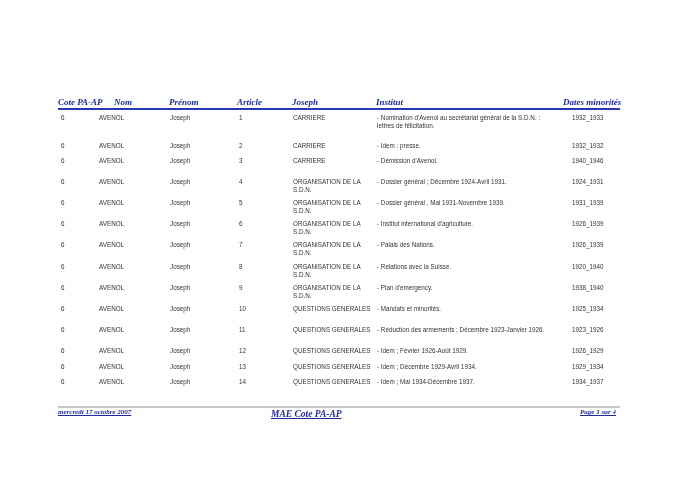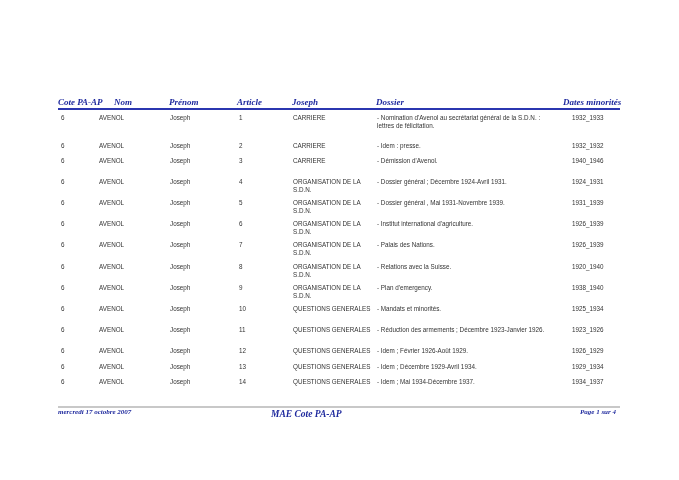--- a/index.html
+++ b/index.html
@@ -3,33 +3,33 @@
 <meta charset="utf-8">
 <style>
   html, body { margin: 0; padding: 0; background: #ffffff; }
   body { width: 679px; height: 480px; position: relative; overflow: hidden; }
   .page { position: absolute; left: 0; top: 0; width: 679px; height: 480px; }
   .hdr { position: absolute; top: 97px; font-family: "Liberation Serif", serif; font-style: italic; font-weight: bold; font-size: 9px; color: #1f2a9e; white-space: nowrap; }
   .hdr-line { position: absolute; left: 58px; top: 108px; width: 562px; height: 2px; background: #2b36b0; }
   .cell { position: absolute; font-family: "Liberation Sans", sans-serif; font-size: 6.3px; color: #333333; line-height: 7.5px; white-space: nowrap; }
   .wrap { white-space: normal; }
   .footer-line { position: absolute; left: 58px; top: 406px; width: 562px; height: 2px; background: #c8c8c8; }
-  .foot { position: absolute; font-family: "Liberation Serif", serif; font-style: italic; font-weight: bold; color: #1f2a9e; white-space: nowrap; }
+  .foot { position: absolute; font-family: "Liberation Serif", serif; font-style: italic; font-weight: bold; color: #1f2a9e; white-space: nowrap; text-decoration: underline; }
 </style>
 </head>
 <body>
 
 <div class="page">
 
   <div class="hdr" style="left:58px;">Cote PA-AP</div>
   <div class="hdr" style="left:114px;">Nom</div>
   <div class="hdr" style="left:169px;">Prénom</div>
   <div class="hdr" style="left:237px;">Article</div>
   <div class="hdr" style="left:292px;">Joseph</div>
-  <div class="hdr" style="left:376px;">Dossier</div>
+  <div class="hdr" style="left:376px;">Institut</div>
   <div class="hdr" style="left:563px;">Dates minorités</div>
   <div class="hdr-line"></div>
 
   <div>
     <div class="cell" style="left:61px;top:114px;">6</div>
     <div class="cell" style="left:99px;top:114px;">AVENOL</div>
     <div class="cell" style="left:170px;top:114px;">Joseph</div>
     <div class="cell" style="left:239px;top:114px;">1</div>
     <div class="cell" style="left:293px;top:114px;">CARRIERE</div>
     <div class="cell wrap" style="left:377px;top:114px;width:175px;">- Nomination d'Avenol au secrétariat général de la S.D.N. : lettres de félicitation.</div>

